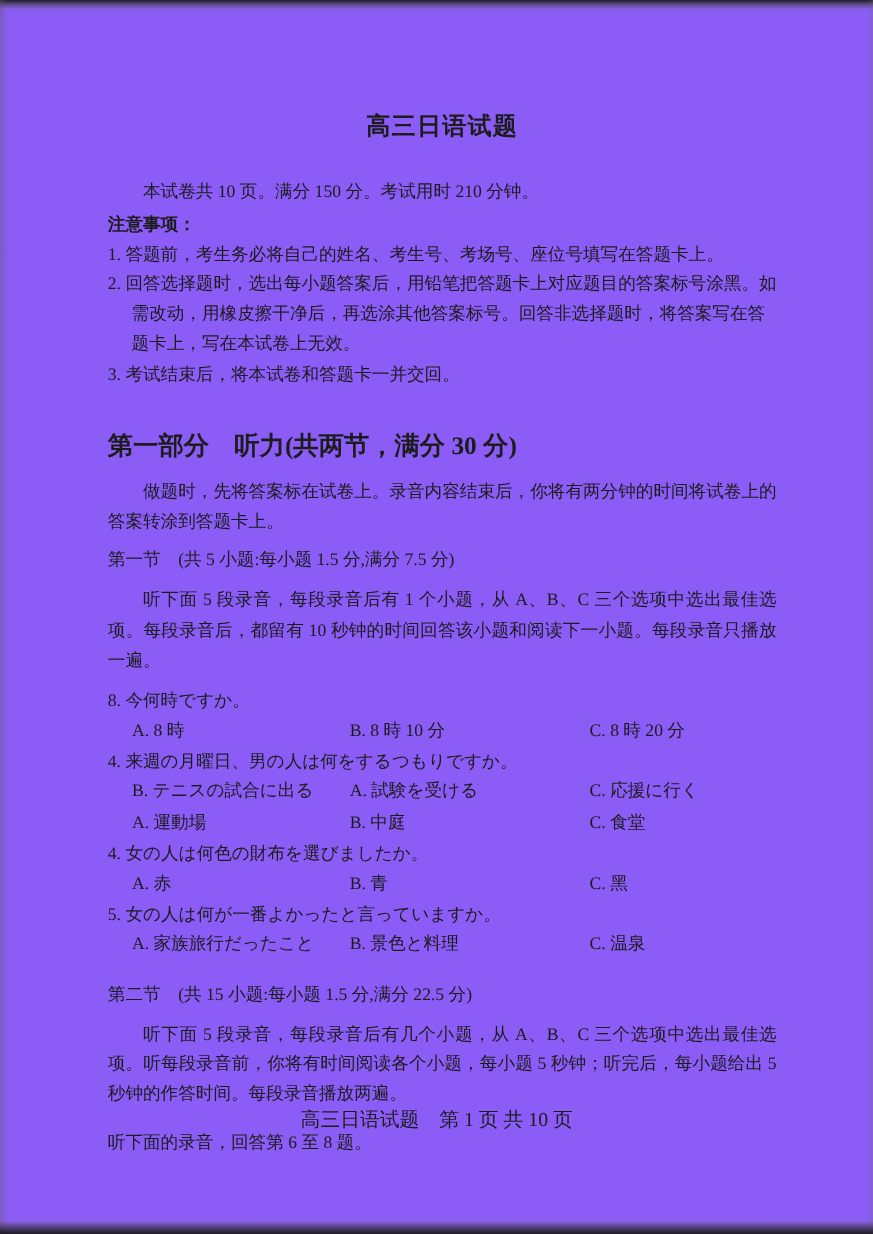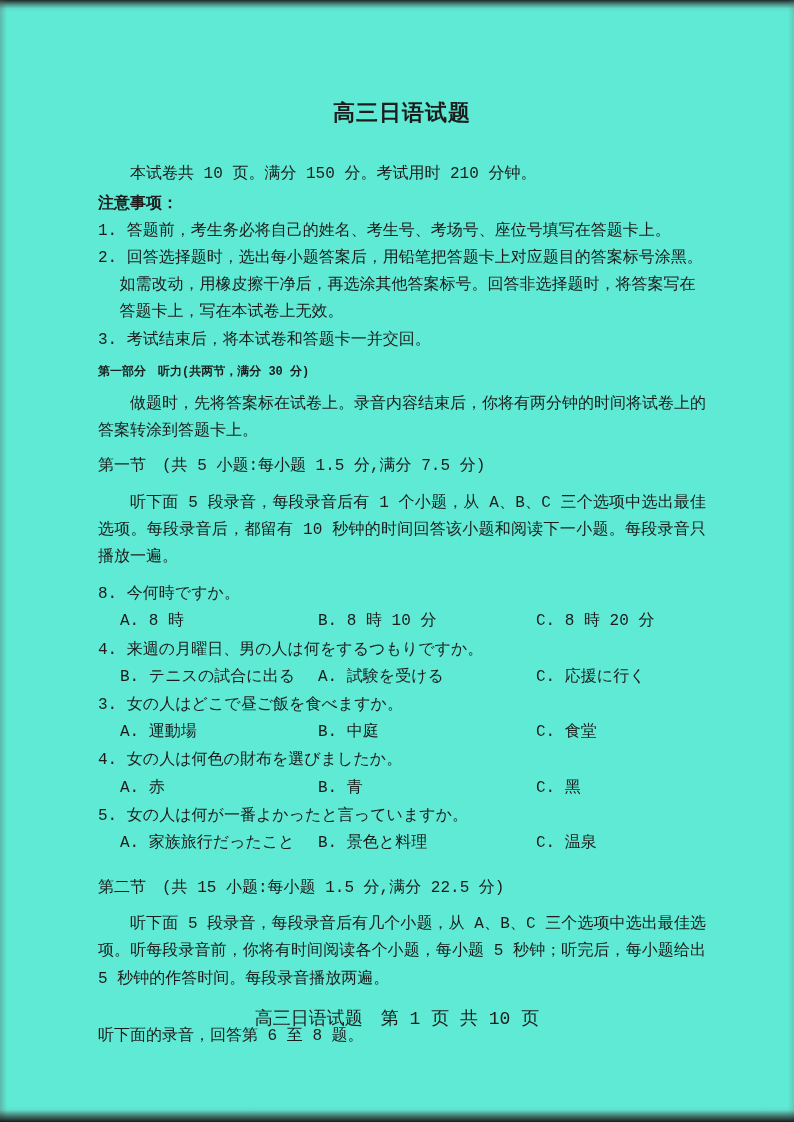--- a/index.html
+++ b/index.html
@@ -6,23 +6,22 @@
   html, body { background: #ffffff; }
   body {
     width: 794px; height: 1122px;
     font-family: "Liberation Serif", "DejaVu Serif", serif;
     color: #1c1c1c;
     position: relative;
     overflow: hidden;
   }
   .page {
     position: absolute; inset: 0;
-    background: #5eead4;
+    background: #8b5cf6;
     overflow: hidden;
-    font-family: Liberation Mono, monospace;
   }
   
   .scan-top {
     position: absolute; top: 0; left: 0; right: 0; height: 12px;
     background: linear-gradient(to bottom, rgba(25,25,25,0.92) 0%, rgba(60,60,60,0.55) 35%, rgba(120,120,120,0.12) 70%, rgba(120,120,120,0) 100%);
     pointer-events: none;
   }
   .scan-bottom {
     position: absolute; bottom: 0; left: 0; right: 0; height: 16px;
     background: linear-gradient(to top, rgba(20,20,20,0.95) 0%, rgba(50,50,50,0.6) 40%, rgba(120,120,120,0.1) 75%, rgba(120,120,120,0) 100%);
@@ -57,42 +56,42 @@
   }
   .notice-heading {
     margin-top: 2px;
     font-weight: bold;
   }
   .notice-item {
     padding-left: 1.35em;
     text-indent: -1.35em;
   }
   .part-heading {
-    margin-top: 8px;
-    font-size: 12px;
+    margin-top: 32px;
+    font-size: 23px;
     font-weight: bold;
   }
   .para-indent {
     margin-top: 9px;
     text-indent: 2em;
     text-align: justify;
   }
   .section-heading {
     margin-top: 8px;
   }
   .questions { margin-top: 10px; }
   .question { margin-top: 1px; }
   .q-stem { }
   .q-options {
     display: grid;
     grid-template-columns: 198px 218px 1fr;
     padding-left: 22px;
   }
   .section2-block { margin-top: 18px; }
-  .listen-prompt { margin-top: 30px; }
+  .listen-prompt { margin-top: 18px; }
   .footer {
     position: absolute;
     left: 0; right: 0;
     bottom: 92px;
     text-align: center;
     font-size: 18px;
   }
 </style>
 </head>
 <body>
@@ -135,21 +134,20 @@
       <div class="question">
         <p class="q-stem">4. 来週の月曜日、男の人は何をするつもりですか。</p>
         <div class="q-options">
           <span>B. テニスの試合に出る</span>
           <span>A. 試験を受ける</span>
           <span>C. 応援に行く</span>
         </div>
       </div>
 
       <div class="question">
-        <p class="q-stem">3. 女の人はどこで昼ご飯を食べますか。</p>
         <div class="q-options">
           <span>A. 運動場</span>
           <span>B. 中庭</span>
           <span>C. 食堂</span>
         </div>
       </div>
 
       <div class="question">
         <p class="q-stem">4. 女の人は何色の財布を選びましたか。</p>
         <div class="q-options">

